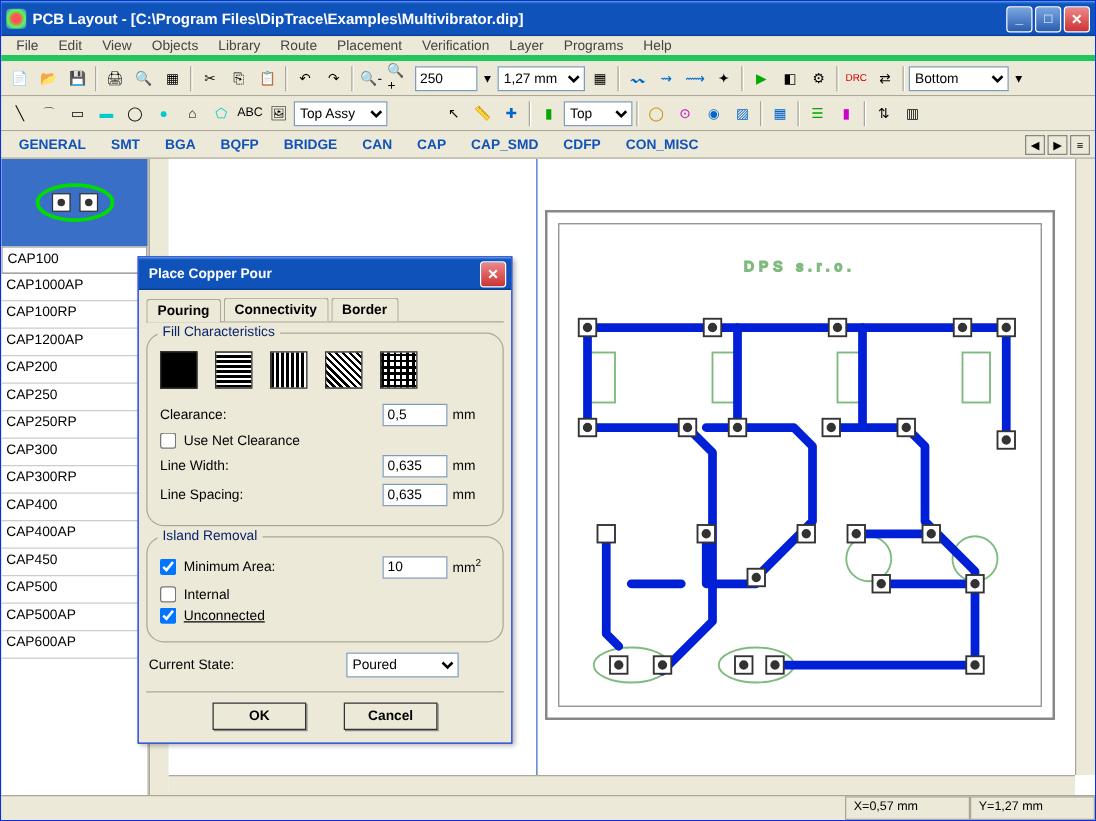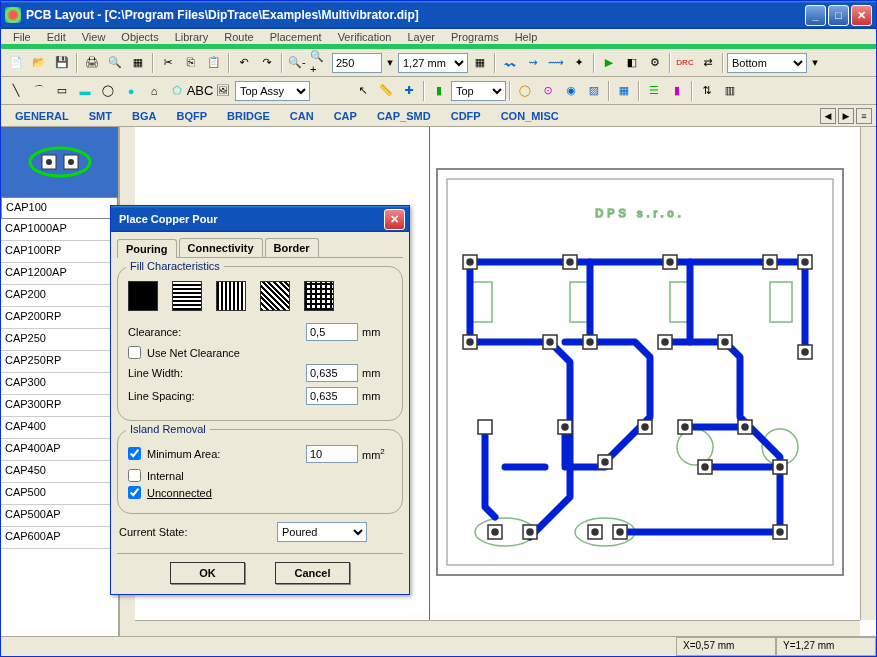--- a/index.html
+++ b/index.html
@@ -129,21 +129,21 @@
 
   <div class="toolbar">
     <div class="tbtn">╲</div>
     <div class="tbtn">⌒</div>
     <div class="tbtn">▭</div>
     <div class="tbtn" style="color:#0cc">▬</div>
     <div class="tbtn">◯</div>
     <div class="tbtn" style="color:#0cc">●</div>
     <div class="tbtn">⌂</div>
     <div class="tbtn" style="color:#0cc">⬠</div>
-    <div class="tbtn" style="font-size:13px">ABC</div>
+    <div class="tbtn" style="font-size:10px">ABC</div>
     <div class="tbtn">🖼</div>
     <select class="tsel" style="width:75px"><option>Top Assy</option></select>
     <div style="width:40px"></div>
     <div class="tbtn">↖</div>
     <div class="tbtn" style="color:#06c">📏</div>
     <div class="tbtn" style="color:#06c">✚</div>
     <div class="tsep"></div>
     <div class="tbtn" style="color:#0a0">▮</div>
     <select class="tsel" style="width:55px"><option>Top</option></select>
     <div class="tsep"></div>
@@ -190,21 +190,20 @@
           <rect x="39" y="13" width="14" height="14" fill="#fff" stroke="#333"></rect>
           <circle cx="46" cy="20" r="3" fill="#333"></circle>
         </svg>
       </div>
       <div class="complist" id="complist">
             <div class="row sel">CAP100</div>
             <div class="row">CAP1000AP</div>
             <div class="row">CAP100RP</div>
             <div class="row">CAP1200AP</div>
             <div class="row">CAP200</div>
-            <div class="row">CAP200RP</div>
             <div class="row">CAP250</div>
             <div class="row">CAP250RP</div>
             <div class="row">CAP300</div>
             <div class="row">CAP300RP</div>
             <div class="row">CAP400</div>
             <div class="row">CAP400AP</div>
             <div class="row">CAP450</div>
             <div class="row">CAP500</div>
             <div class="row">CAP500AP</div>
             <div class="row">CAP600AP</div>

